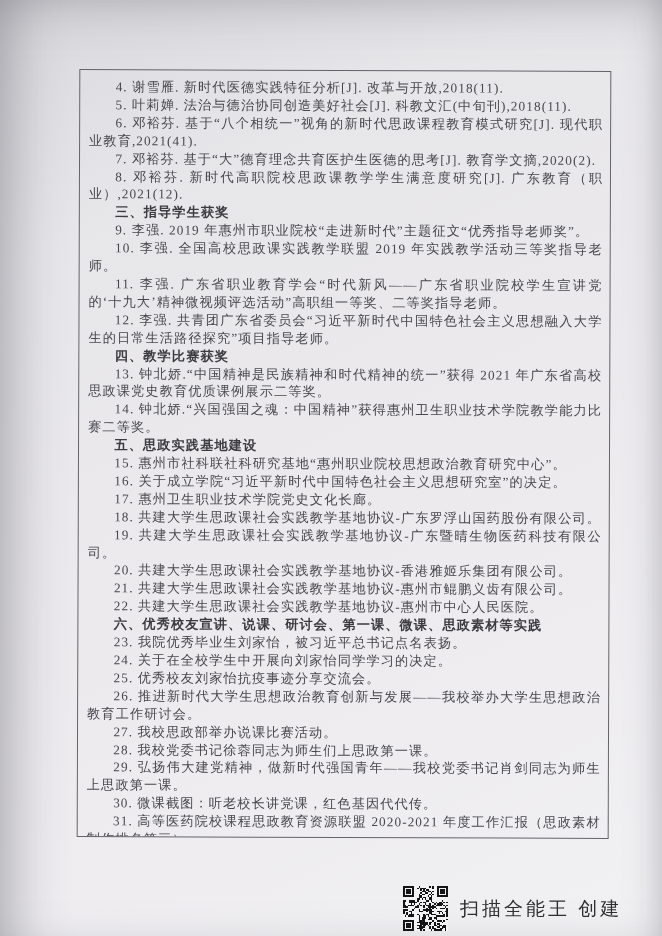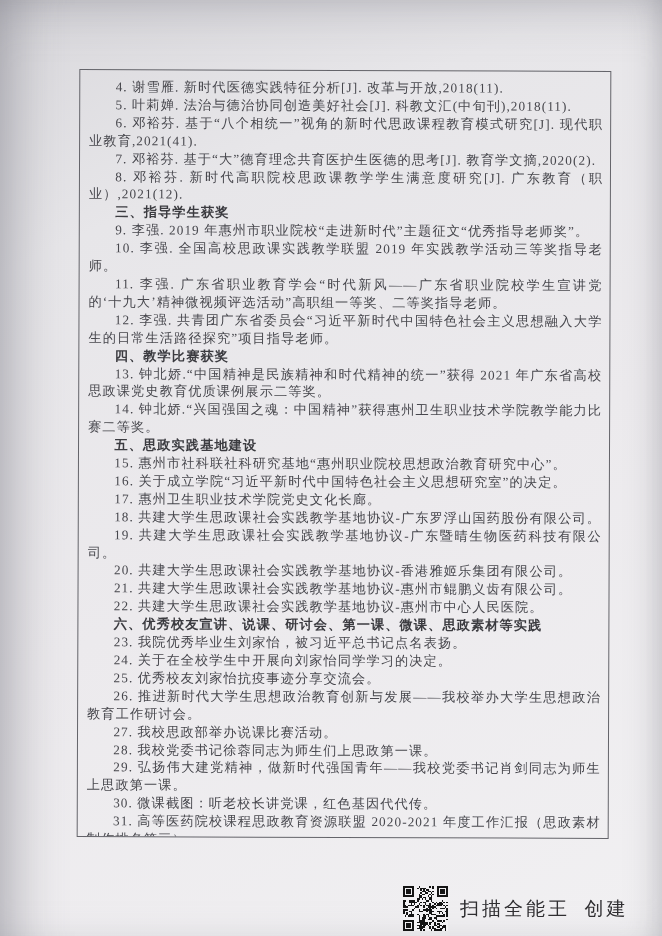--- a/index.html
+++ b/index.html
@@ -59,21 +59,21 @@
     height: 45px;
     flex: 0 0 auto;
   }
   .qr svg { width: 100%; height: 100%; display: block; }
   .footer-label {
     margin-left: 12px;
     font-size: 19px;
     letter-spacing: 3px;
     color: #2f2e31;
     white-space: nowrap;
-    font-family: Liberation Mono, monospace;
+    font-family: Liberation Sans, sans-serif;
     text-align: right;
   }
 </style>
 </head>
 <body>
 
 <div class="paper-shade"></div>
 
 <div class="doc-box">
   <div class="doc-body">

